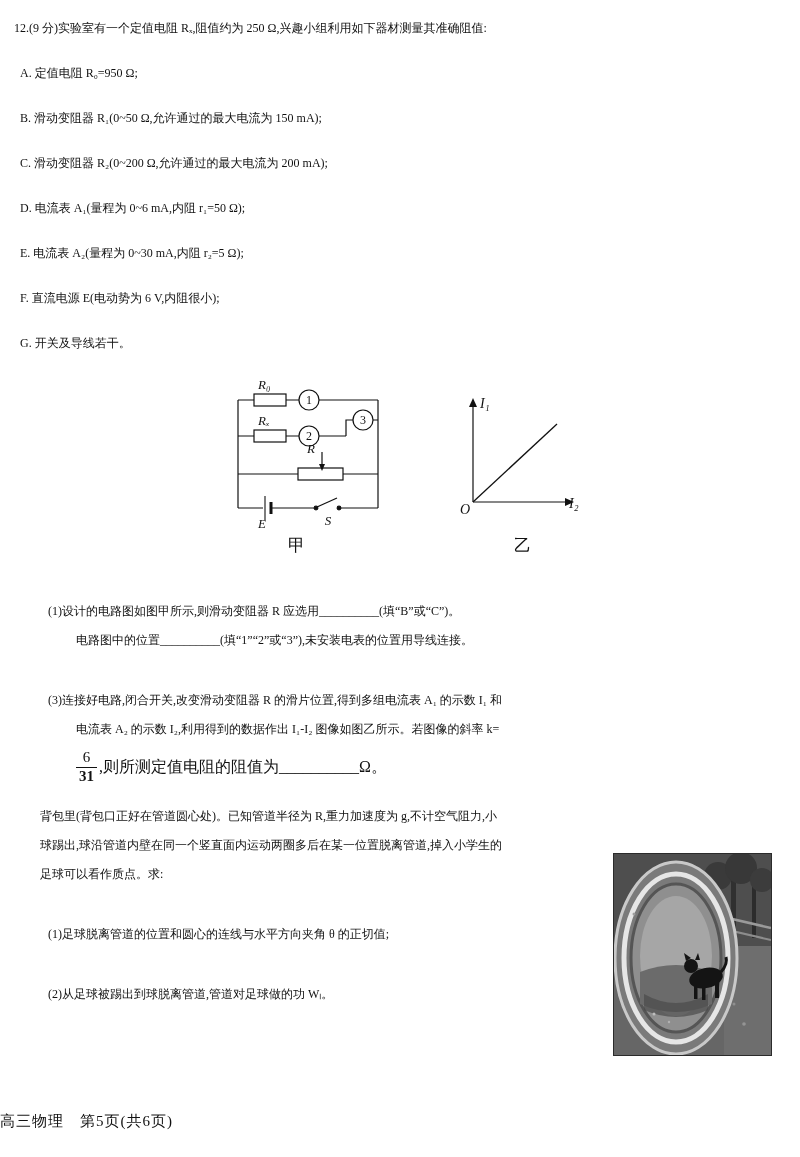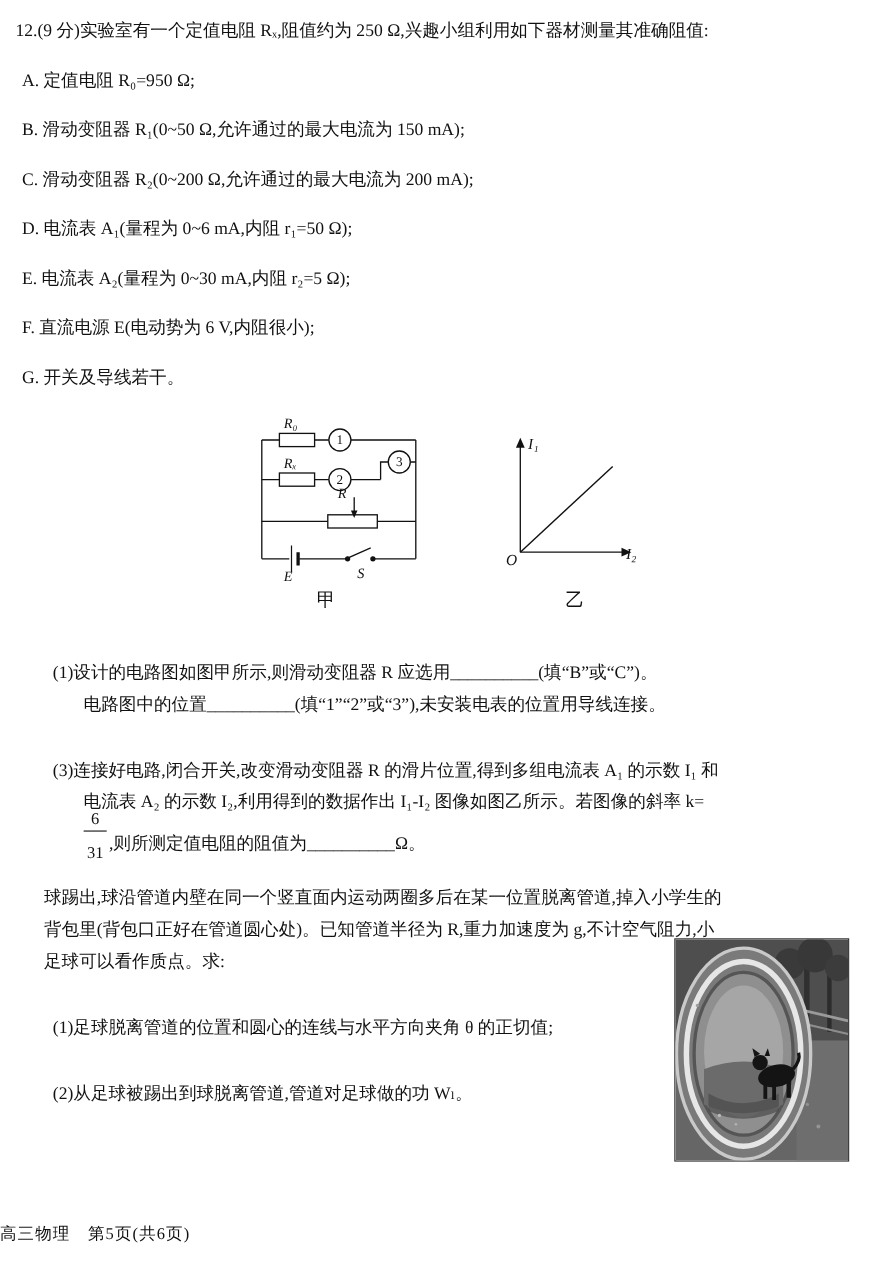--- a/index.html
+++ b/index.html
@@ -1,37 +1,37 @@
 <!DOCTYPE html>
 <html><head>
 <meta charset="utf-8">
 <style>
   html,body { margin:0; padding:0; }
   body {
     width:800px; height:1157px; background:#ffffff; overflow:hidden;
     font-family:"Liberation Serif","DejaVu Serif",serif; color:#111;
   }
   .page { position:relative; width:800px; height:1157px; box-sizing:border-box; padding-top:14px; }
-  .line { font-size:16px; line-height:29px; white-space:nowrap; }
+  .line { font-size:12px; line-height:29px; white-space:nowrap;font-family:Liberation Serif, serif; }
   .qstart { padding-left:14px; }
   .item   { padding-left:20px;margin-top:16px; }
   .sub    { padding-left:48px;margin-top:31px; }
   .cont   { padding-left:76px; }
   .cont13 { padding-left:40px; }
 
   .figure-area { position:relative; height:208px; }
   .circuit-svg { position:absolute; left:228px; top:20px; }
   .graph-svg   { position:absolute; left:455px; top:32px; }
   .fig-label   { position:absolute; top:176px; font-size:17px; }
   .fig-label.jia { left:288px; }
   .fig-label.yi  { left:514px; }
 
   .frac-line { display:flex; align-items:center; height:46px; padding-left:76px; font-size:16px; white-space:nowrap; }
   .frac { display:inline-flex; flex-direction:column; align-items:center; line-height:1.15; font-size:15px; margin-right:2px; }
-  .frac .den { border-top:1.4px solid #111; padding:12px 3px; }
+  .frac .den { border-top:1.4px solid #111; padding:0 3px;font-weight:bold; }
 
   .q13 { margin-top:12px; }
 
   .photo { position:absolute; left:613px; top:853px; width:159px; height:203px; border:1px solid #2b2b2b; box-sizing:border-box; }
   .photo svg { display:block; }
 
   .footer { position:absolute; top:1112px; left:0; width:100%; font-size:15px; letter-spacing:1px; }
 
   svg text { font-family:"Liberation Serif","DejaVu Serif",serif; }
   .cirtext { font-size:13px; font-style:italic; }
@@ -120,22 +120,22 @@
     <div class="frac-line">
       <span class="frac">
         <span class="num">6</span>
         <span class="den">31</span>
       </span>
       <span>,则所测定值电阻的阻值为__________Ω。</span>
     </div>
   </section>
 
   <section class="q13">
+    <div class="line cont13">背包里(背包口正好在管道圆心处)。已知管道半径为 R,重力加速度为 g,不计空气阻力,小</div>
     <div class="line cont13">球踢出,球沿管道内壁在同一个竖直面内运动两圈多后在某一位置脱离管道,掉入小学生的</div>
-    <div class="line cont13">背包里(背包口正好在管道圆心处)。已知管道半径为 R,重力加速度为 g,不计空气阻力,小</div>
     <div class="line cont13">足球可以看作质点。求:</div>
     <div class="line sub">(1)足球脱离管道的位置和圆心的连线与水平方向夹角 θ 的正切值;</div>
     <div class="line sub">(2)从足球被踢出到球脱离管道,管道对足球做的功 Wₗ。</div>
   </section>
 
   <div class="photo">
     <svg width="157" height="201" viewBox="0 0 157 201">
       <rect x="0" y="0" width="157" height="201" fill="#666666"></rect>
 
       <rect x="0" y="0" width="157" height="92" fill="#4e4e4e"></rect>

